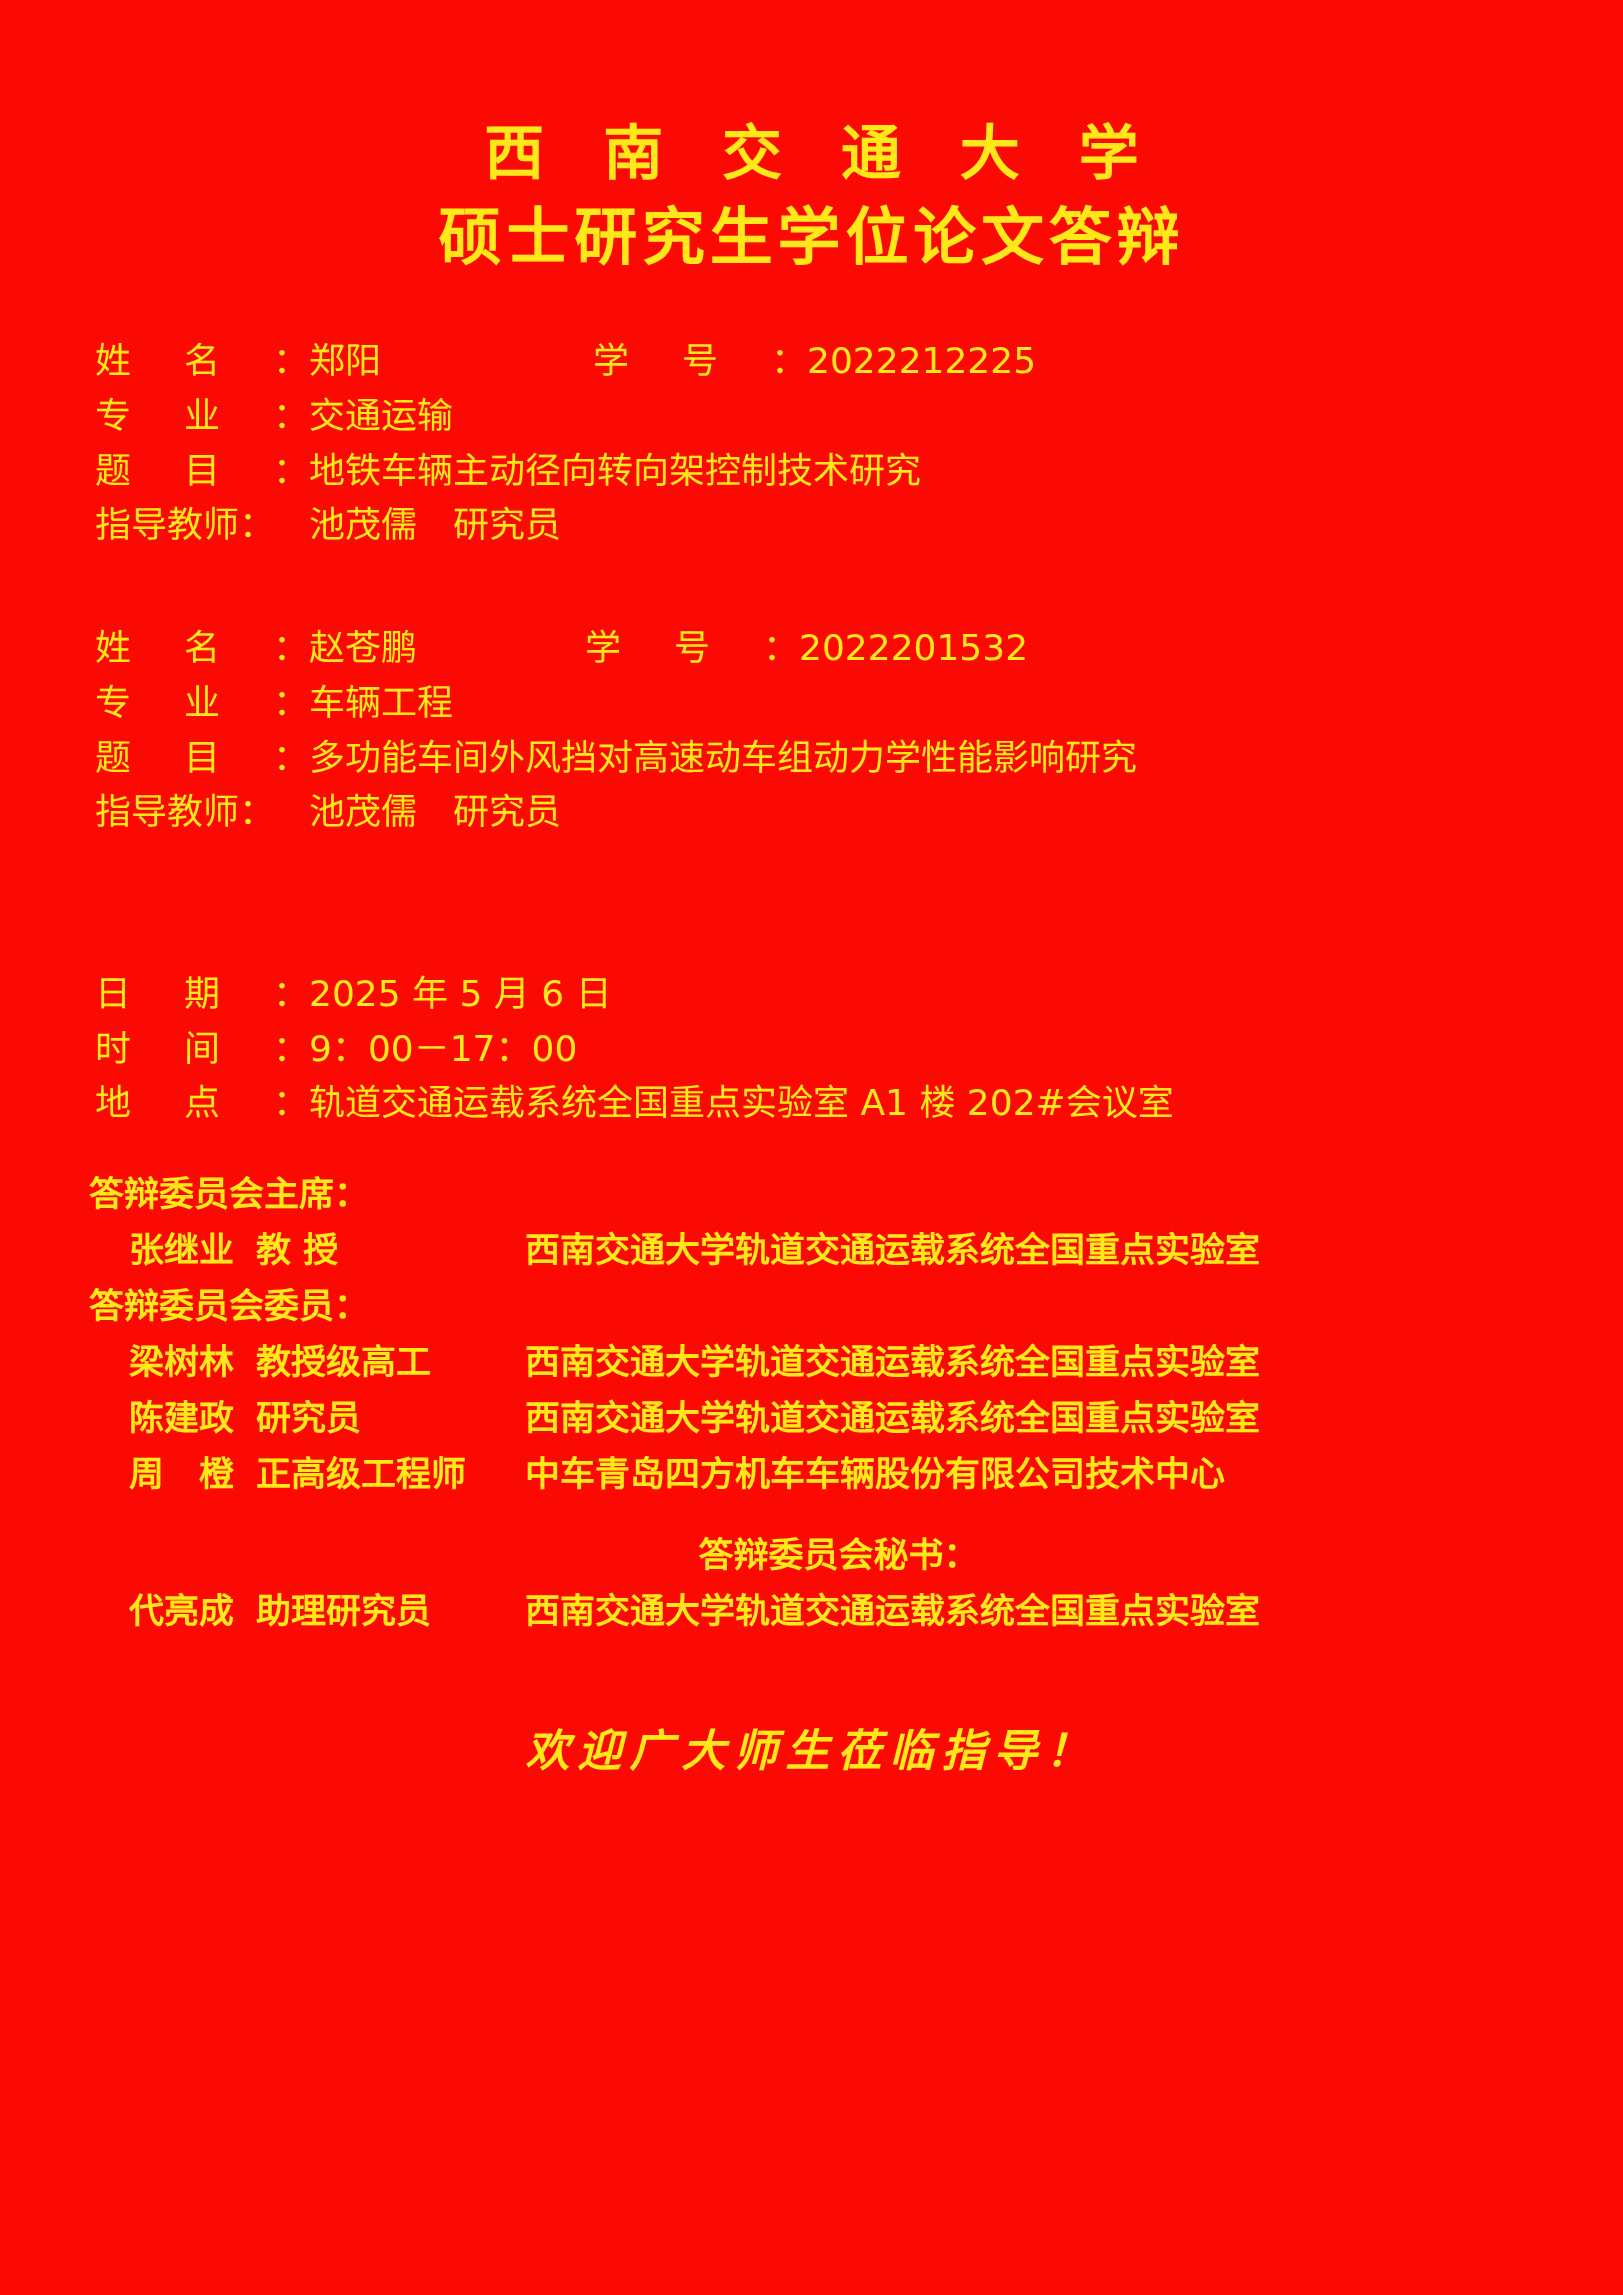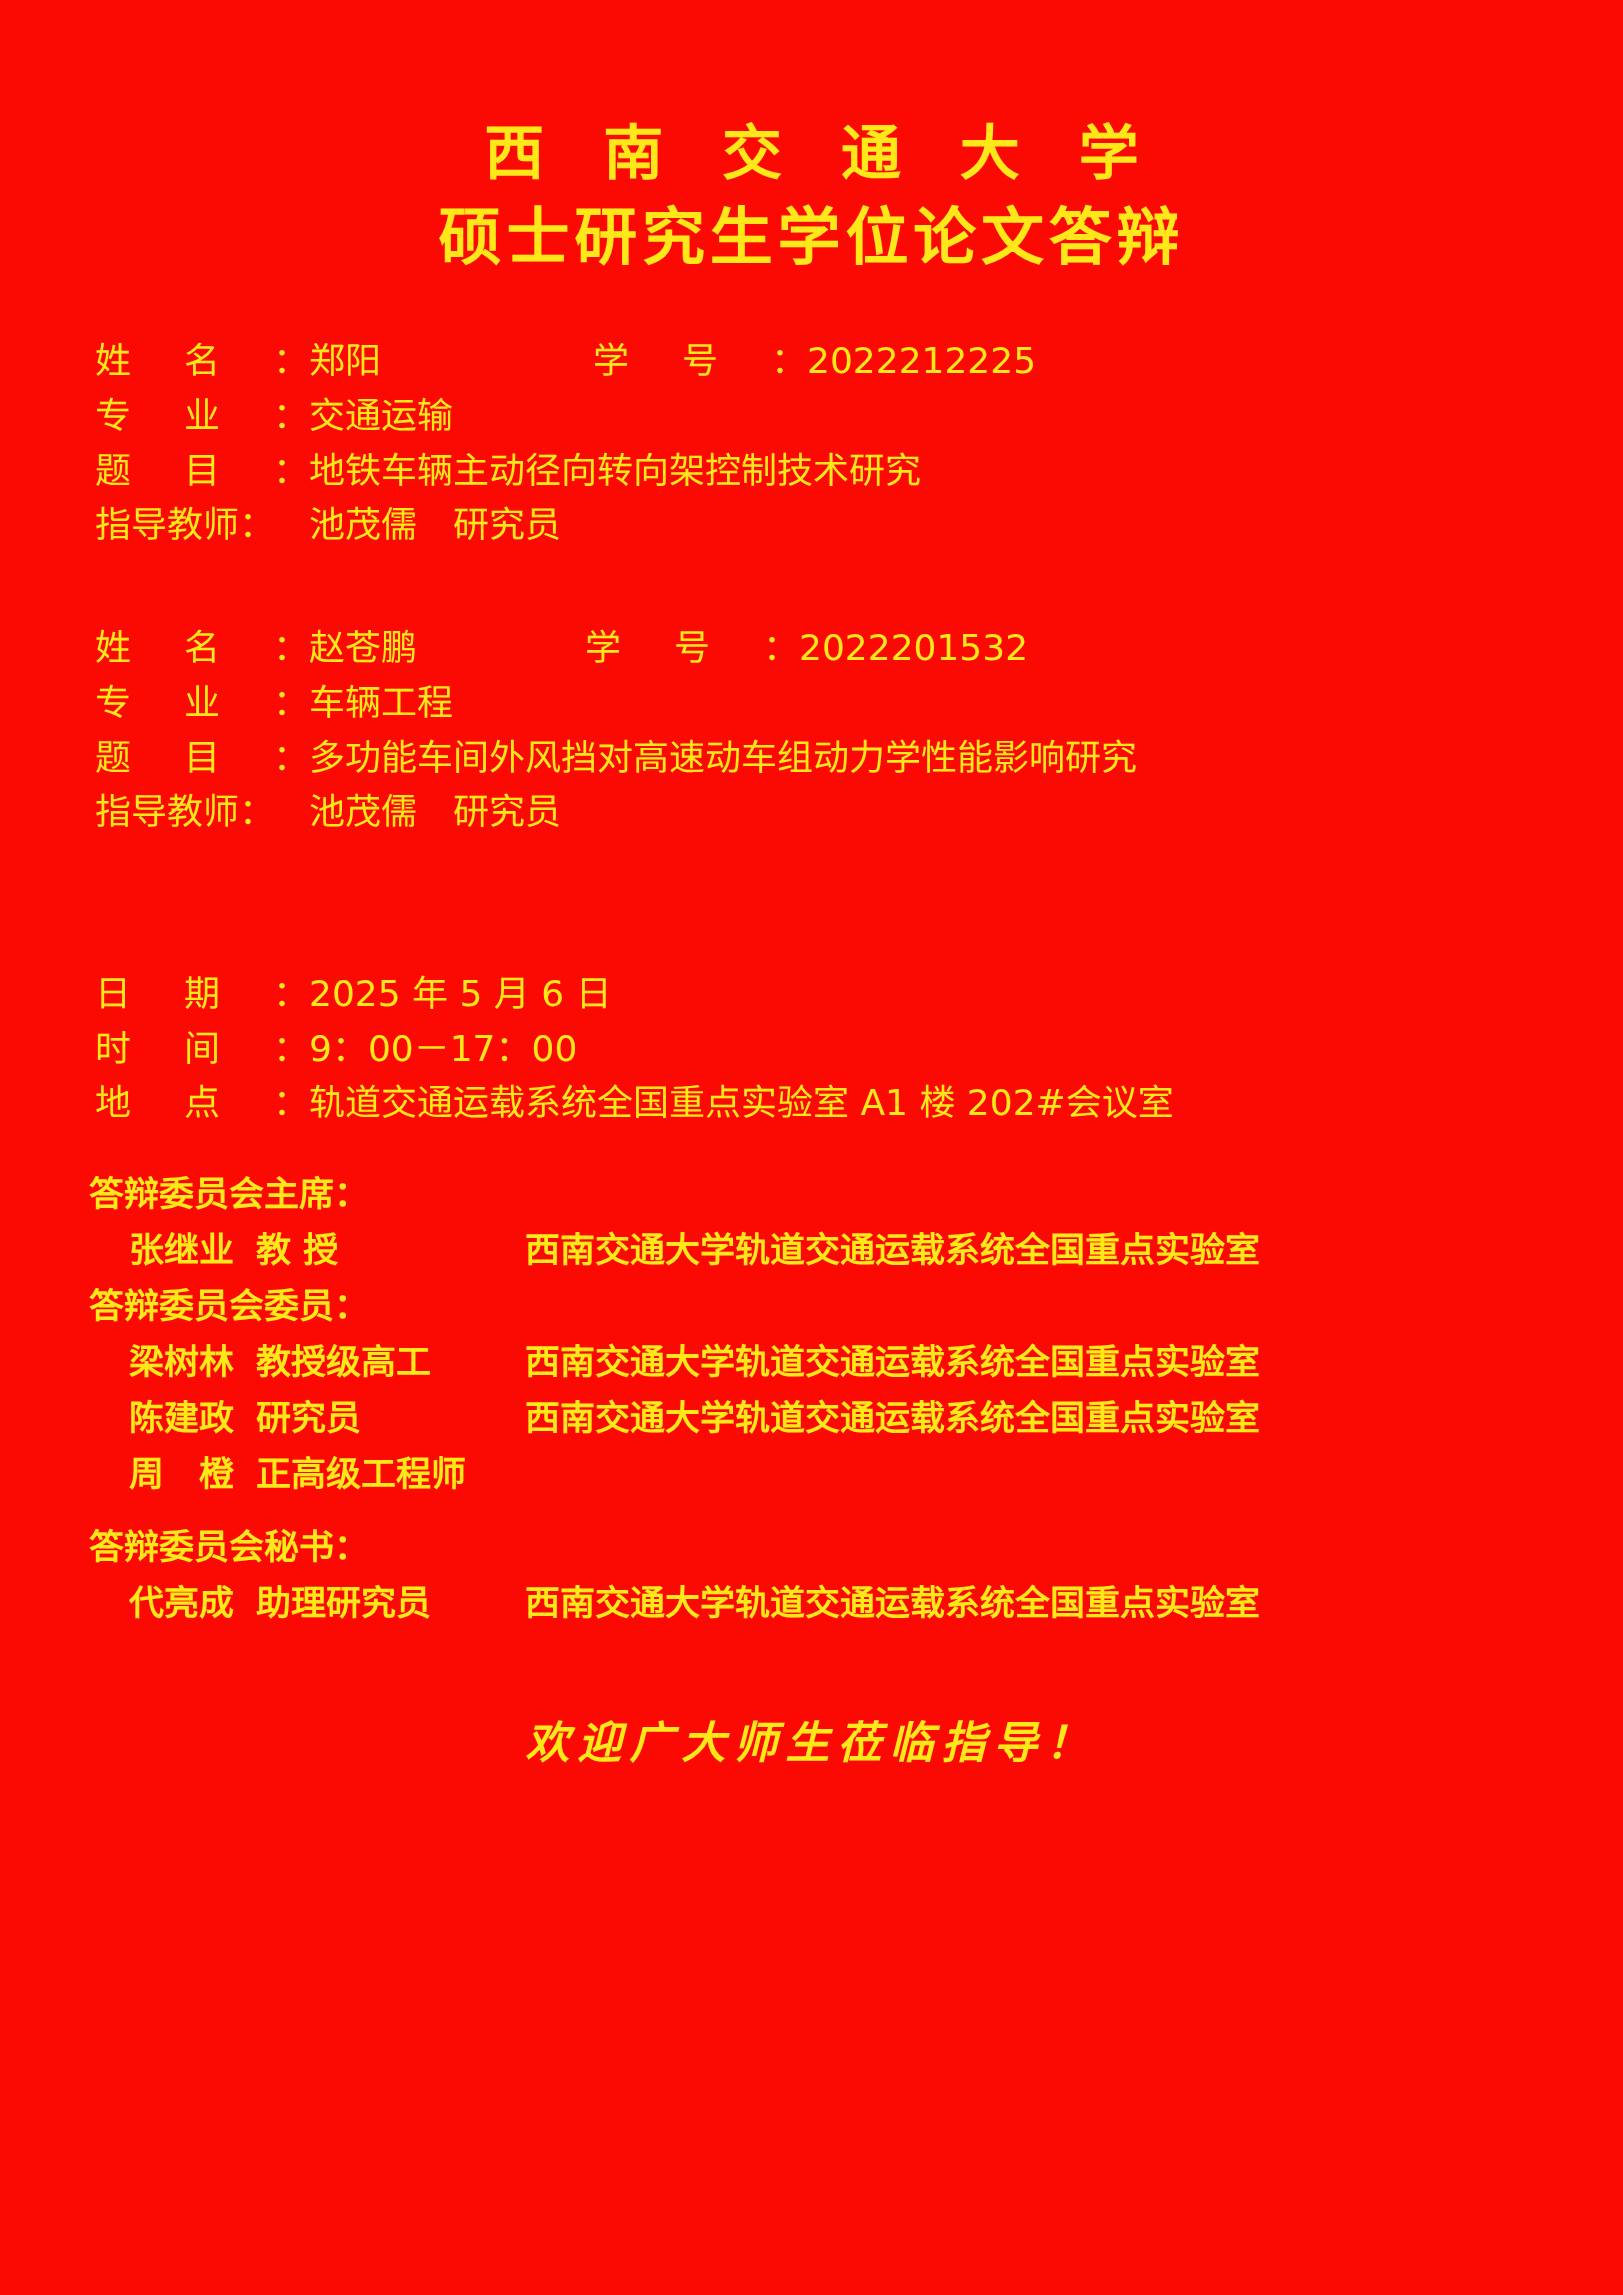--- a/index.html
+++ b/index.html
@@ -122,21 +122,21 @@
     width: 127px;
     justify-content: space-between;
   }
   .m-title {
     display: inline-block;
     width: 269px;
   }
   .m-affil {
     display: inline-block;
   }
-  .secretary-row { margin-top: 17px; }
+  .secretary-row { margin-top: 25px; text-align: center; }
 
   
   .welcome {
     text-align: center;
     margin-top: 76px;
     font-size: 44px;
     font-weight: bold;
     font-style: italic;
     letter-spacing: 8px;
     color: #ffe81a;
@@ -280,20 +280,21 @@
       <span class="m-affil">西南交通大学轨道交通运载系统全国重点实验室</span>
     </div>
     <div class="member-row">
       <span class="m-name">陈建政</span>
       <span class="m-title">研究员</span>
       <span class="m-affil">西南交通大学轨道交通运载系统全国重点实验室</span>
     </div>
     <div class="member-row">
       <span class="m-name">周　橙</span>
       <span class="m-title">正高级工程师</span>
+      <span class="m-affil">中车青岛四方机车车辆股份有限公司技术中心</span>
     </div>
 
     <div class="role-head secretary-row">答辩委员会秘书：</div>
     <div class="member-row" style="">
       <span class="m-name">代亮成</span>
       <span class="m-title">助理研究员</span>
       <span class="m-affil">西南交通大学轨道交通运载系统全国重点实验室</span>
     </div>
   </div>
 

